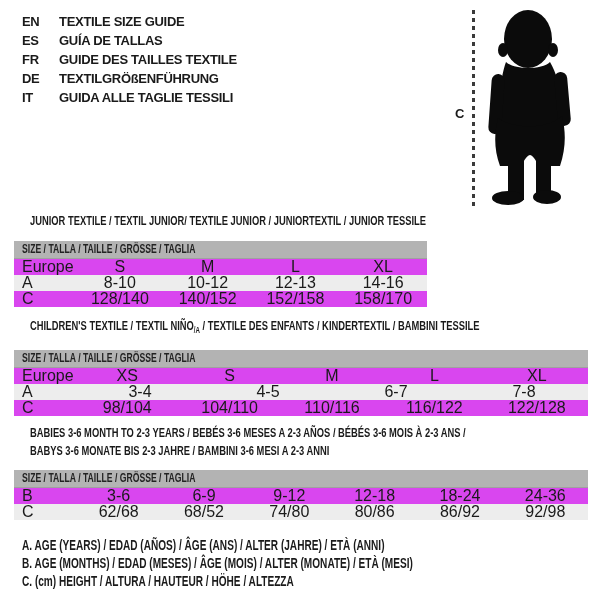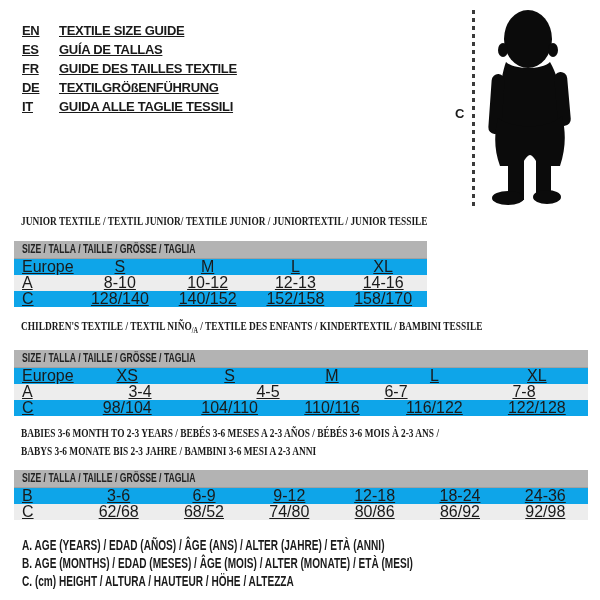--- a/index.html
+++ b/index.html
@@ -1,40 +1,40 @@
 <!DOCTYPE html>
 <html><head>
 <meta charset="utf-8">
 <style>
   html,body{margin:0;padding:0;background:#fff;}
   .page{position:relative;width:600px;height:600px;background:#ffffff;overflow:hidden;
         font-family:"Liberation Sans",sans-serif;color:#1a1a1a;}
 
   
-  .lang-list{position:absolute;left:22px;top:21px;text-decoration:underline;}
+  .lang-list{position:absolute;left:22px;top:12px;}
   .lang-row{display:flex;height:19px;line-height:19px;font-weight:bold;font-size:13px;letter-spacing:-0.3px;}
   .lang-code{width:37px;}
 
   
   .dotted-line{position:absolute;left:472px;top:10px;width:3px;height:198px;
       background:repeating-linear-gradient(to bottom,#3a3a3a 0px,#3a3a3a 4px,transparent 4px,transparent 8px);}
   .measure-label{position:absolute;left:455px;top:106px;font-weight:bold;font-size:13px;}
   .toddler-svg{position:absolute;left:486px;top:8px;}
 
   
   .cond{display:inline-block;transform:scaleX(0.72);transform-origin:left center;white-space:nowrap;}
 
   
   .section{position:absolute;left:14px;}
   .s0{top:211px;} .s1{top:316px;} .s2{top:423px;}
-  .heading{margin-left:7px;font-family:Liberation Serif, serif;}
+  .heading{margin-left:16px;}
   .heading-line{height:16px;line-height:16px;font-weight:bold;font-size:13px;}
   .sub{font-size:8.5px;vertical-align:-2.5px;}
 
-  .size-table{background:#0ea5e9;text-decoration:underline;}
+  .size-table{background:#d946ef;}
   .s0 .size-table{width:413px;margin-top:12px;}
   .s1 .size-table{width:574px;margin-top:16px;}
   .s2 .size-table{width:574px;margin-top:11px;}
 
   .table-bar{height:17px;line-height:17px;background:#b3b3b3;border-bottom:1px solid #a0a0a0;
              padding-left:8px;font-weight:bold;font-size:12px;color:#222;}
   .t-row{display:flex;height:16px;line-height:16px;font-size:16px;}
   .size-table > .t-row:nth-child(odd){background:#ededed;}
   .label-cell{width:54px;padding-left:8px;text-align:left;}
   .value-cell{flex:1;text-align:center;}

